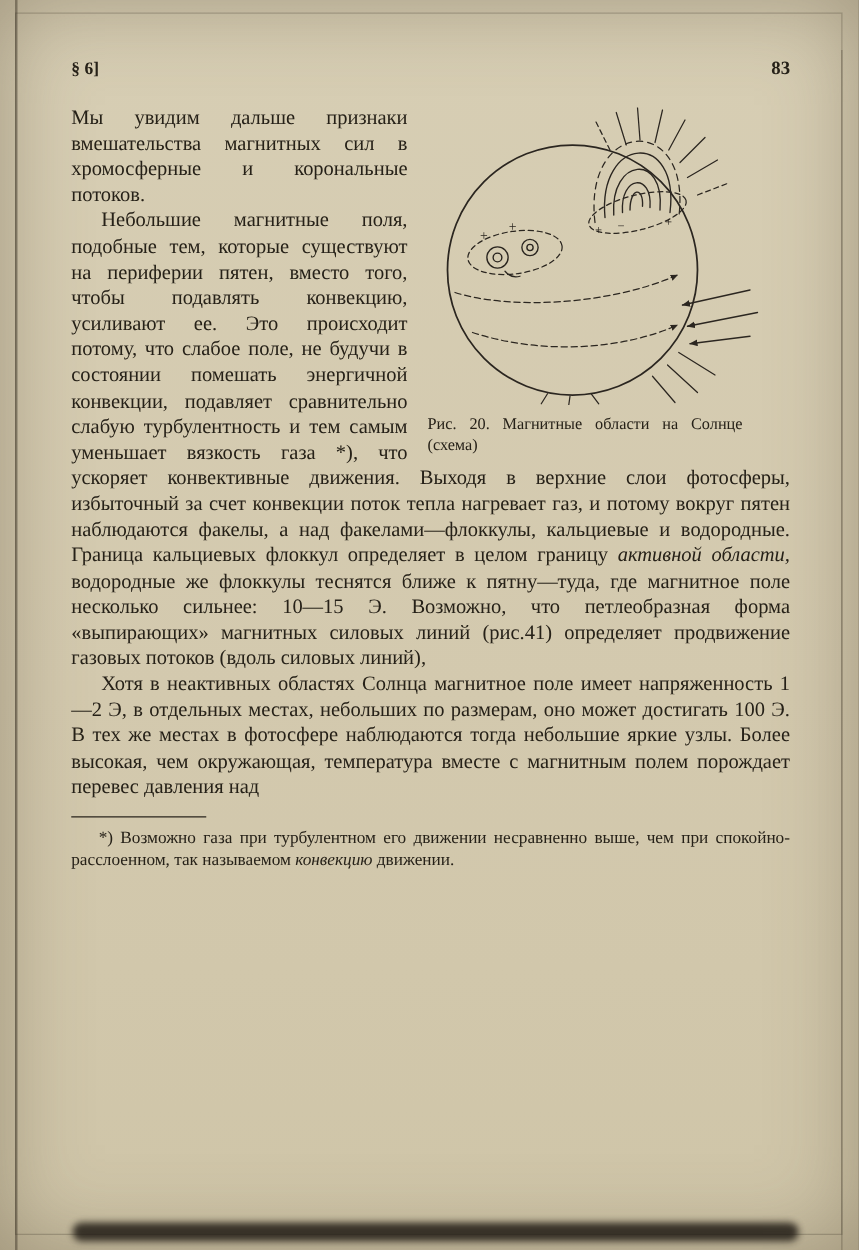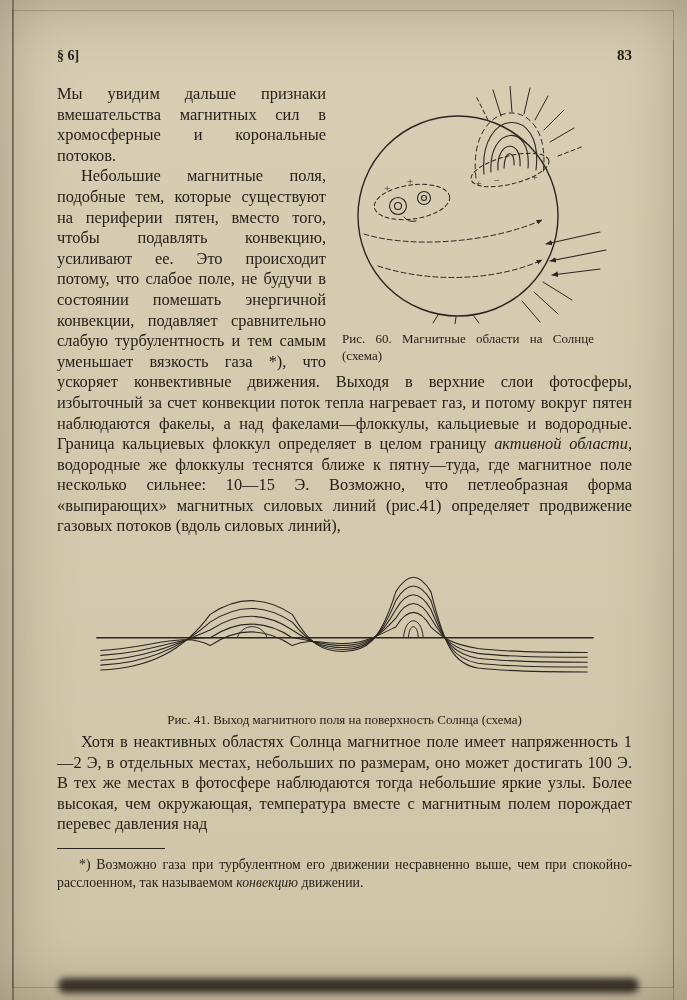--- a/index.html
+++ b/index.html
@@ -104,45 +104,27 @@
             <path class="diagram-stroke" d="M26,148 C70,162 150,158 204,134" stroke-width="1" stroke-dasharray="5 3" marker-end="url(#ah)"></path>
             <path class="diagram-stroke" d="M40,180 C95,198 160,194 204,174" stroke-width="1" stroke-dasharray="5 3" marker-end="url(#ah)"></path>
 
             <path class="diagram-stroke" d="M262,146 L208,158" stroke-width="1.1" marker-end="url(#ah)"></path>
             <path class="diagram-stroke" d="M268,164 L212,175" stroke-width="1.1" marker-end="url(#ah)"></path>
             <path class="diagram-stroke" d="M262,183 L214,189" stroke-width="1.1" marker-end="url(#ah)"></path>
 
             <path class="diagram-stroke" d="M196,206 L220,228 M184,215 L202,236 M205,196 L234,214" stroke-width="1"></path>
             <path class="diagram-stroke" d="M100,229 L95,237 M118,231 L117,238 M135,229 L141,237" stroke-width="1"></path>
           </svg>
-          <figcaption>Рис. 60. Магнитные области на Солнце (схема)</figcaption>
+          <figcaption>Рис. 20. Магнитные области на Солнце (схема)</figcaption>
         </figure>
 
         <p class="para">Мы увидим дальше признаки вмешательства магнитных сил в хромосферные и корональные потоков.</p>
         <p class="para indent"><span>Небольшие магнитные поля, подобные тем, которые существуют на периферии пятен, вместо того, чтобы подавлять конвекцию, усиливают ее. Это происходит потому, что слабое поле, не будучи в состоянии помешать энергичной конвекции, подавляет сравнительно слабую турбулентность и тем самым уменьшает вязкость газа *), что ускоряет конвективные движения. Выходя в верхние слои фотосферы, избыточный за счет конвекции поток тепла нагревает газ, и потому вокруг пятен наблюдаются факелы, а над факелами—флоккулы, кальциевые и водородные. Граница кальциевых флоккул определяет в целом границу </span><span class="ital">активной области,</span><span> водородные же флоккулы теснятся ближе к пятну—туда, где магнитное поле несколько сильнее: 10—15 Э. Возможно, что петлеобразная форма «выпирающих» магнитных силовых линий (рис.41) определяет продвижение газовых потоков (вдоль силовых линий),</span></p>
       </div>
 
-      <figure class="fig41">
-        <svg width="508" height="150" viewBox="0 0 520 150">
-
-          <path class="diagram-stroke" d="M6,85 L514,85" stroke-width="1.6"></path>
-
-          <path class="diagram-stroke" d="M10,118 C60,116 95,98 122,61 Q164,33 206,61 C224,93 238,99 258,99 C282,99 296,89 312,38 Q330,8 348,38 C362,95 372,112 396,116 C430,120 470,120 508,120" stroke-width="1.1"></path>
-          <path class="diagram-stroke" d="M10,113 C60,111 95,93 122,69 Q164,41 206,69 C224,91 238,97 258,97 C282,97 296,87 312,47 Q330,17 348,47 C362,93 372,107 396,111 C430,115 470,115 508,115" stroke-width="1.1"></path>
-          <path class="diagram-stroke" d="M10,108 C60,106 95,88 122,77 Q164,49 206,77 C224,89 238,95 258,95 C282,95 296,85 312,56 Q330,26 348,56 C362,91 372,102 396,106 C430,110 470,110 508,110" stroke-width="1.1"></path>
-          <path class="diagram-stroke" d="M10,103 C60,101 95,83 122,85 Q164,57 206,85 C224,87 238,93 258,93 C282,93 296,83 312,65 Q330,35 348,65 C362,89 372,97 396,101 C430,105 470,105 508,105" stroke-width="1.1"></path>
-          <path class="diagram-stroke" d="M10,98 C60,96 95,78 122,93 Q164,65 206,93 C224,85 238,91 258,91 C282,91 296,81 312,74 Q330,44 348,74 C362,87 372,92 396,96 C430,100 470,100 508,100" stroke-width="1.1"></path>
-
-          <path class="diagram-stroke" d="M320,84 C322,62 338,62 340,84" stroke-width="1"></path>
-          <path class="diagram-stroke" d="M325,84 C326,70 334,70 335,84" stroke-width="1"></path>
-
-          <path class="diagram-stroke" d="M150,84 C156,70 174,70 180,84" stroke-width="1"></path>
-        </svg>
-        <figcaption>Рис. 41. Выход магнитного поля на поверхность Солнца (схема)</figcaption>
-      </figure>
 
       <p class="para indent">Хотя в неактивных областях Солнца магнитное поле имеет напряженность 1—2 Э, в отдельных местах, небольших по размерам, оно может достигать 100 Э. В тех же местах в фотосфере наблюдаются тогда небольшие яркие узлы. Более высокая, чем окружающая, температура вместе с магнитным полем порождает перевес давления над</p>
 
       <div class="footnote">
         <div class="footnote-rule"></div>
         <p><span>*) Возможно газа при турбулентном его движении несравненно выше, чем при спокойно-расслоенном, так называемом </span><span class="ital">конвекцию</span><span> движении.</span></p>
       </div>
 
     </main>
   </div>

